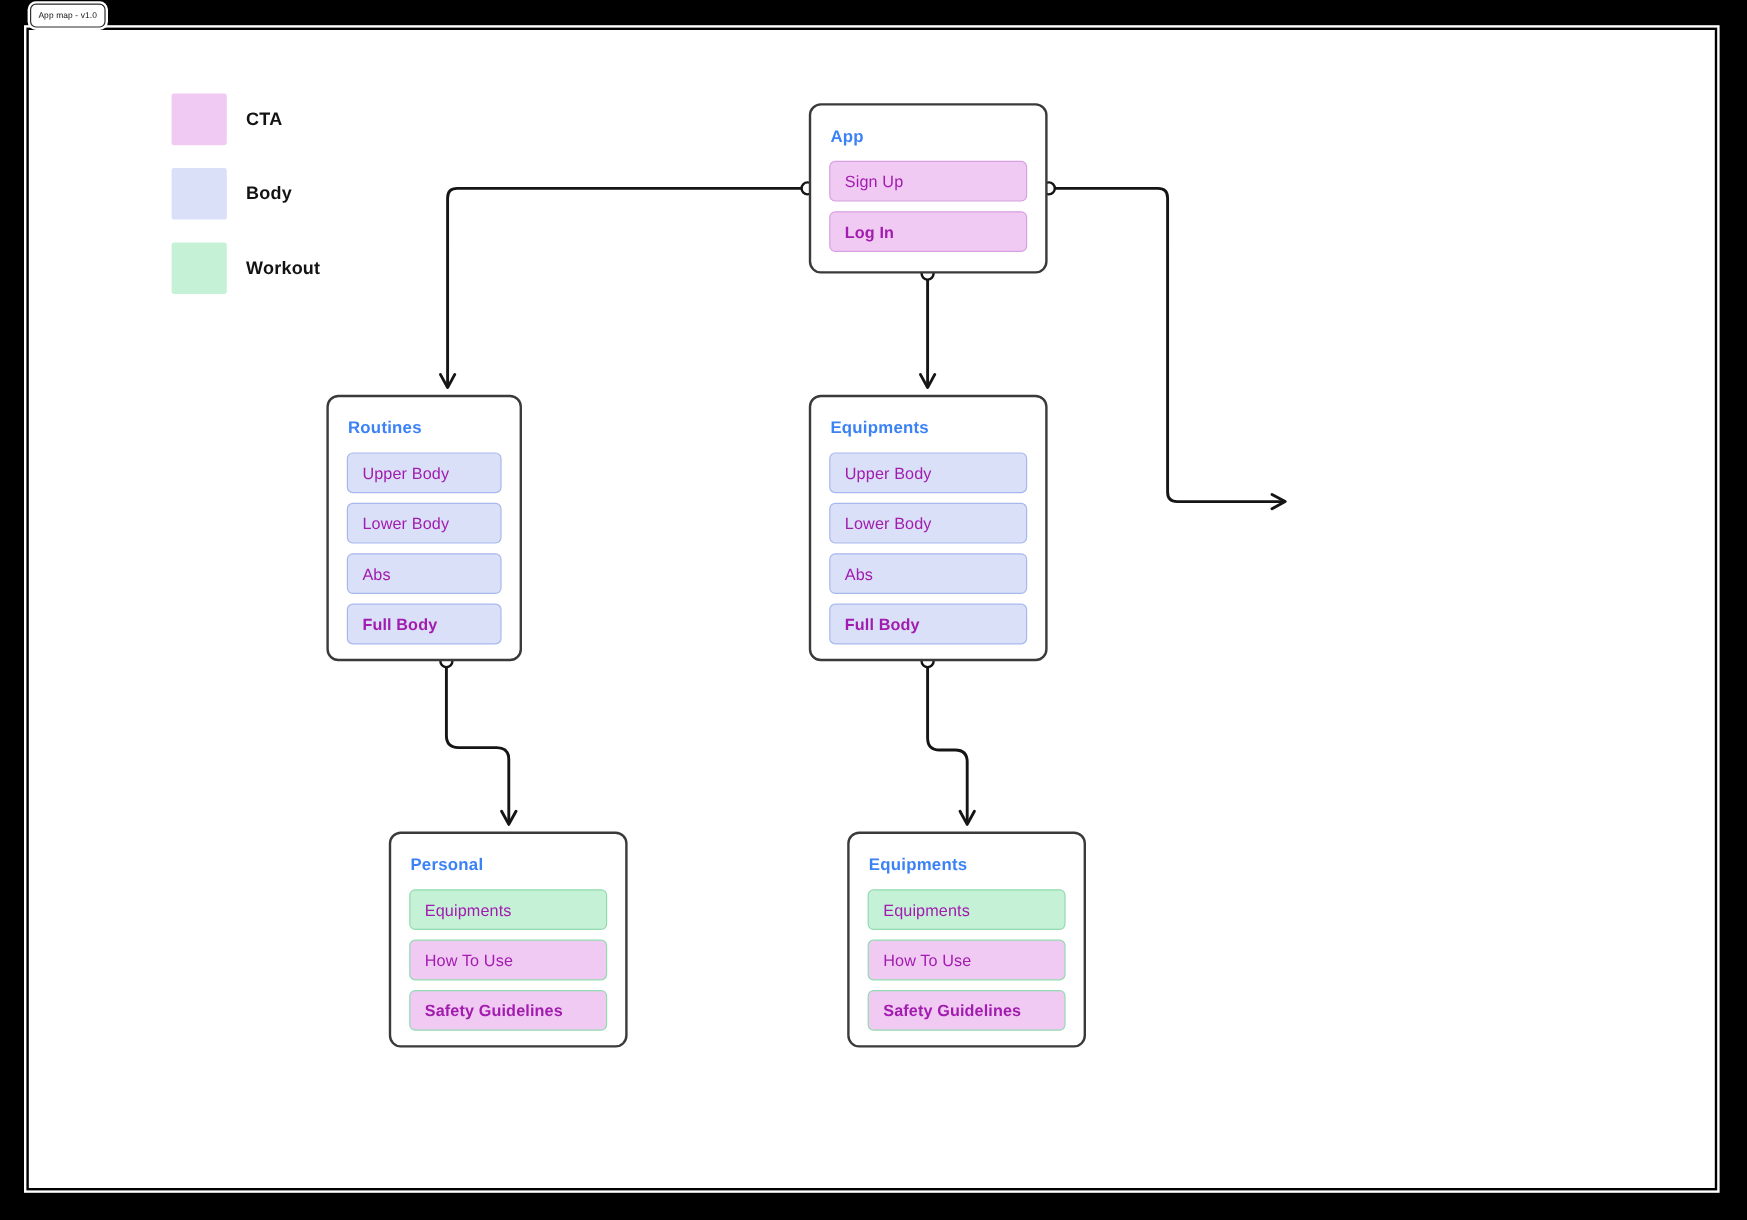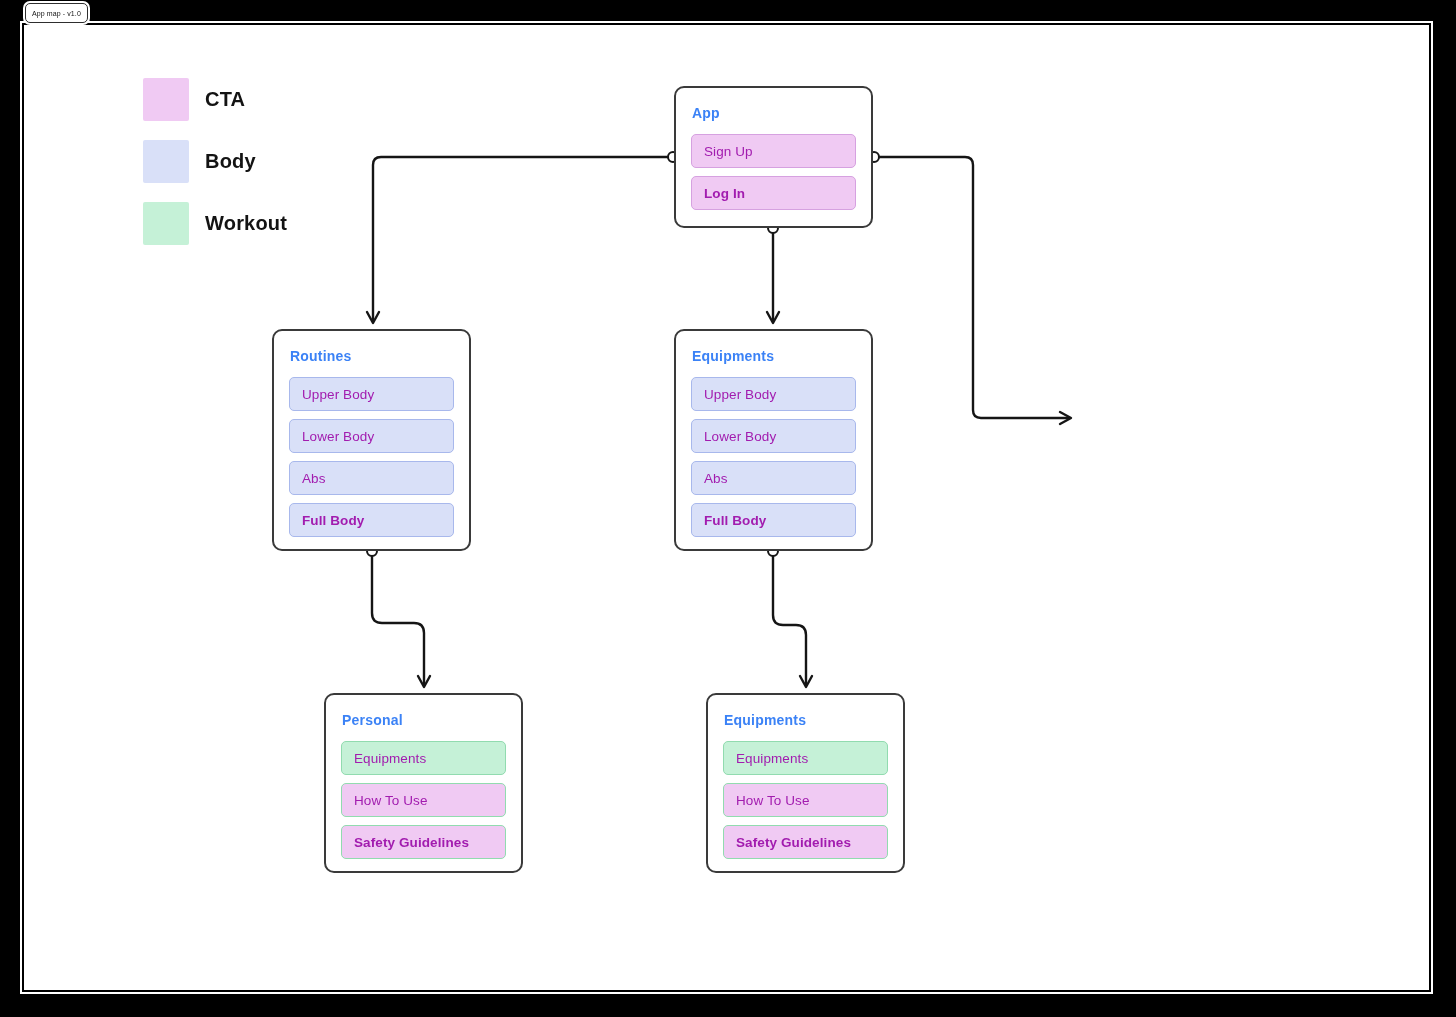--- a/index.html
+++ b/index.html
@@ -35,21 +35,21 @@
     width: 1405px; height: 965px;
     background: var(--canvas, #fff);
     outline: 2px solid #ffffff;
     outline-offset: 2px;
   }
 
   
   .legend { position: absolute; left: 119px; top: 53px; }
   .legend-row { display: flex; align-items: center; gap: 16px; margin-bottom: 19px; }
   .swatch { width: 46px; height: 43px; border-radius: 2px; flex: 0 0 auto; }
-  .legend-label { font-size: 20px; font-weight: 600; color: #131313; letter-spacing: .2px; }
+  .legend-label { font-size: 15px; font-weight: 600; color: #131313; letter-spacing: .2px; }
 
   
   svg.edges { position: absolute; inset: 0; width: 100%; height: 100%; pointer-events: none; }
   .edge-path { fill: none; stroke: var(--line, #151515); stroke-width: 2.4px; }
   .edge-dot { fill: #fff; stroke: var(--line, #151515); stroke-width: 2px; }
 
   
   .node {
     position: absolute;
     background: #fff;
@@ -78,21 +78,21 @@
   }
   .node-item:last-child { margin-bottom: 16px; font-weight: bold; }
 
   .type-cta       { background: var(--cta-fill, #f0caf3);     border-color: var(--cta-border, #d6a1e0); }
   .type-list      { background: var(--list-fill, #d9e0f8);    border-color: var(--list-border, #a8b8ec); }
   .type-section   { background: var(--section-fill, #c5f1d7); border-color: var(--section-border, #91dbaf); }
   .type-cta-mixed { background: var(--cta-fill, #f0caf3);     border-color: var(--section-border, #91dbaf); }
   .swatch.type-cta, .swatch.type-list, .swatch.type-section { border: none; }
 
   .node-app               { left: 650px;  top: 61px;  width: 199px; height: 142px; }
-  .node-routines          { left: 248px;  top: 304px; width: 199px; height: 222px; }
+  .node-routines          { left: 248px;  top: 304px; width: 163px; height: 222px; }
   .node-equipments        { left: 650px;  top: 304px; width: 199px; height: 222px; }
   .node-profile           { left: 1053px; top: 304px; width: 198px; height: 180px; }
   .node-workout           { left: 300px;  top: 668px; width: 199px; height: 180px; }
   .node-equipments-detail { left: 682px;  top: 668px; width: 199px; height: 180px; }
 </style>
 </head>
 <body>
 
 <div class="page-tab">
   <span>App map - v1.0</span>

